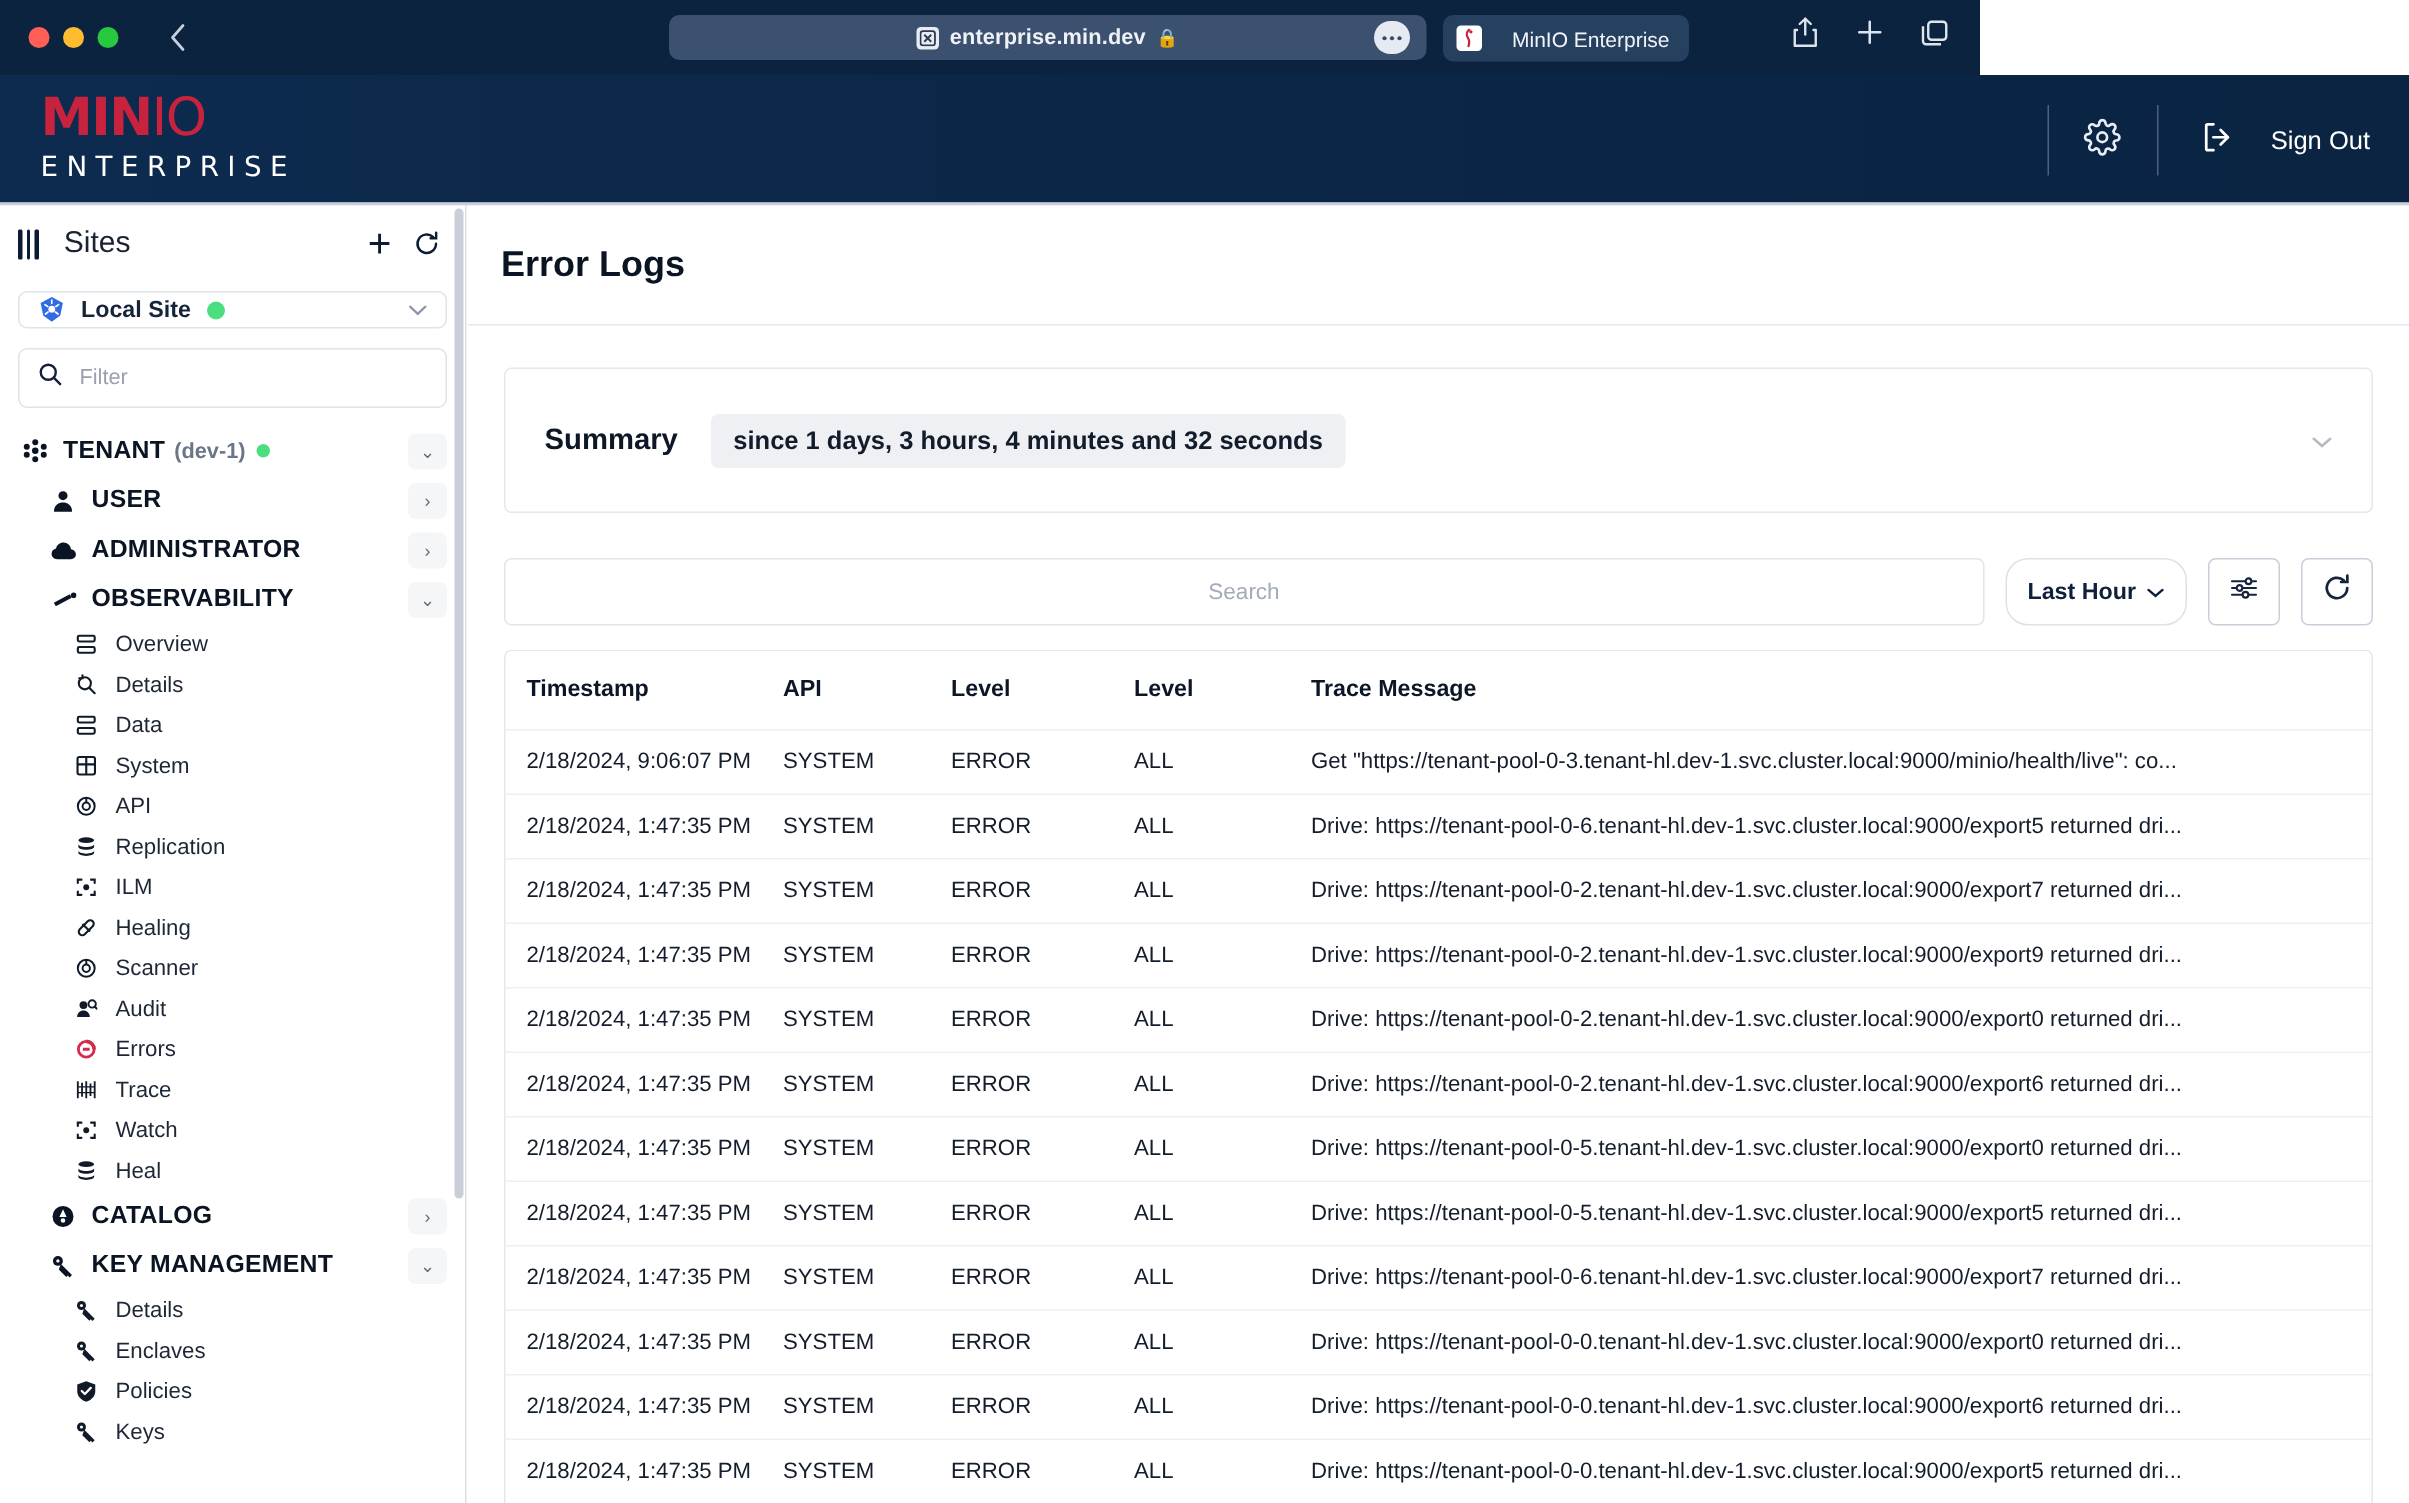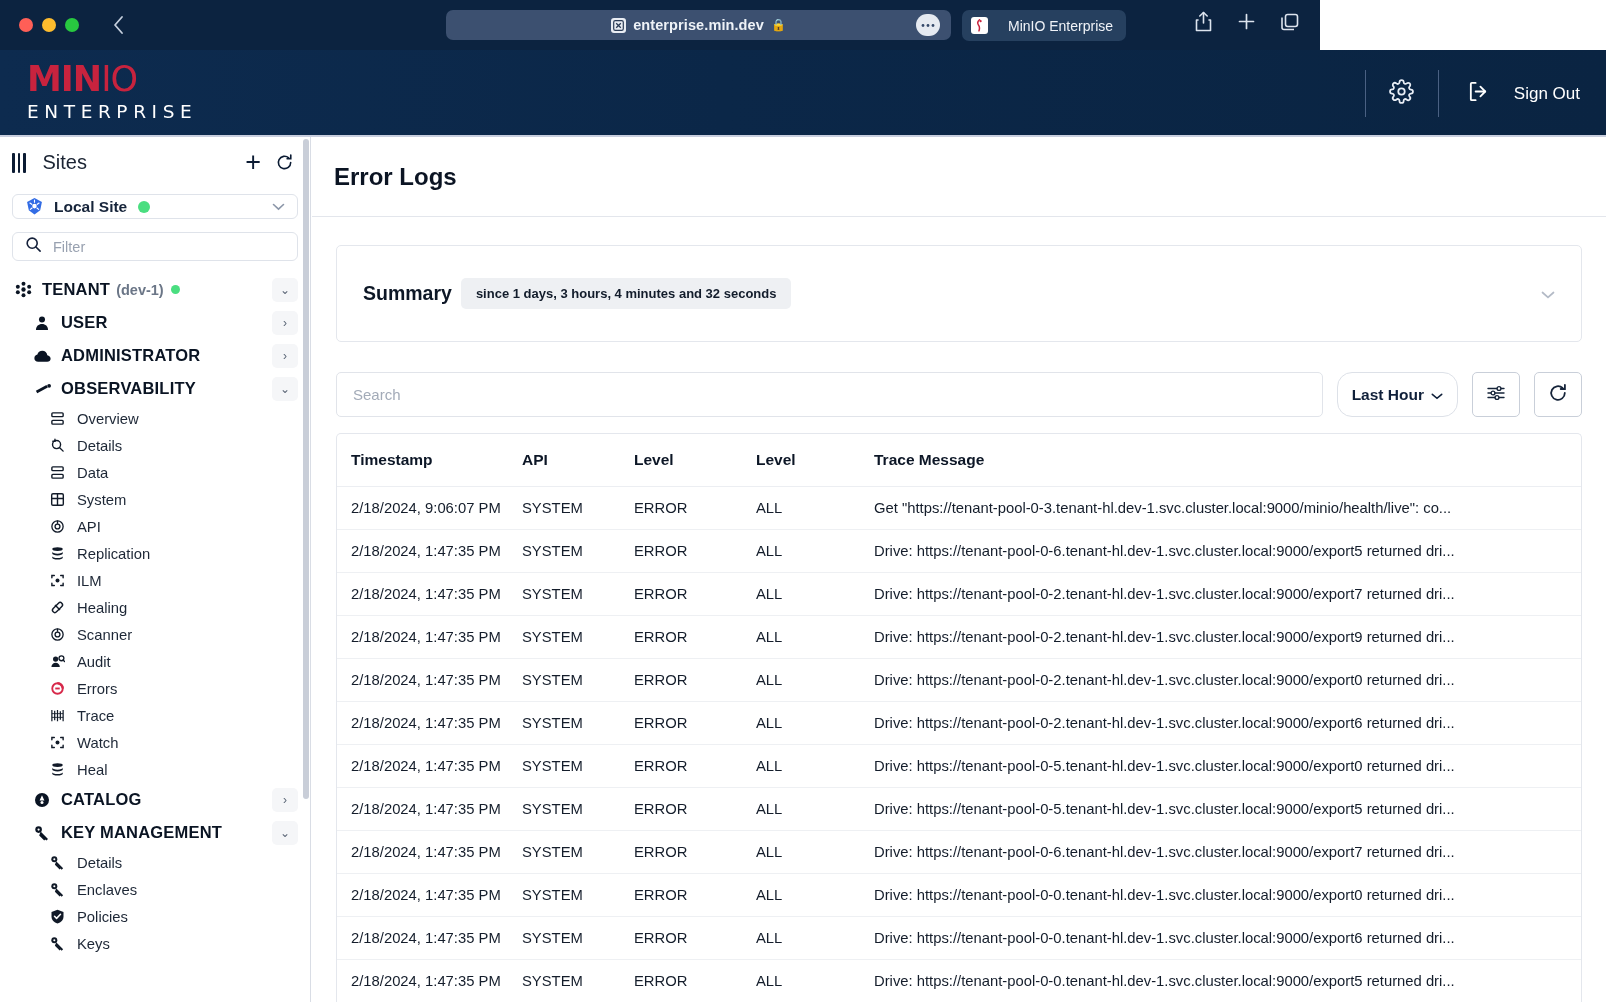--- a/index.html
+++ b/index.html
@@ -121,21 +121,21 @@
     display: flex; align-items: center; justify-content: center;
   }
   .site-name { font-size: 15.5px; font-weight: 700; color: #16243a; }
   .status-dot {
     width: 12px; height: 12px; border-radius: 50%; background: #4ade80;
     margin-left: 11px;
   }
   .site-chevron { margin-left: auto; color: #8b96a8; font-size: 13px; }
 
   .filter-box {
-    margin: 13px 12px 0 12px; height: 29px; border: 1px solid #dfe3ea;
+    margin: 13px 12px 0 12px; height: 40px; border: 1px solid #dfe3ea;
     border-radius: 6px; display: flex; align-items: center; padding: 0 12px;
   }
   .filter-input {
     border: none; outline: none; flex: 1; font-size: 14.5px; color: #0b1b33;
     font-family: "Liberation Sans", sans-serif; margin-left: 11px;
     background: transparent;
   }
   .filter-input::placeholder { color: #98a1b0; }
 
   .nav { margin-top: 12px; }
@@ -178,35 +178,35 @@
     display: flex; align-items: center; padding-left: 22px;
   }
   .page-title { font-size: 24px; font-weight: 700; color: #0b1423; }
 
   .summary-card {
     margin: 28px 24px 0 24px; height: 97px; border: 1px solid #e4e7ed;
     border-radius: 5px; display: flex; align-items: center; padding: 0 26px;
   }
   .summary-label { font-size: 19.5px; font-weight: 700; color: #0d1726; }
   .summary-pill {
-    margin-left: 9px; background: #eef0f3; border-radius: 5px;
-    padding: 8px 15px; font-size: 13px; font-weight: 700; color: #121c2b;
+    margin-left: 22px; background: #eef0f3; border-radius: 5px;
+    padding: 8px 15px; font-size: 17px; font-weight: 700; color: #121c2b;
   }
   .summary-chevron { margin-left: auto; color: #b3bac6; font-size: 14px; }
 
   .toolbar {
     margin: 30px 24px 0 24px; display: flex; align-items: center; gap: 14px;
   }
   .search-box {
     flex: 1; height: 45px; border: 1px solid #e1e4ea; border-radius: 5px;
     display: flex; align-items: center; padding: 0 16px;
   }
   .search-input {
     border: none; outline: none; flex: 1; font-size: 15px; color: #0b1b33;
-    font-family: "Liberation Sans", sans-serif; background: transparent;
+    font-family: "Liberation Sans", sans-serif; background: transparent; text-align: center;
   }
   .search-input::placeholder { color: #a3abb8; }
   .range-btn {
     height: 45px; min-width: 104px; border: 1px solid #dde1e8; border-radius: 15px;
     display: flex; align-items: center; justify-content: center; gap: 7px;
     font-size: 15.5px; font-weight: 700; color: #10203a; padding: 0 14px;
     background: #fff;
   }
   .icon-btn {
     width: 48px; height: 45px; border: 1px solid #c9cfd9; border-radius: 5px;

